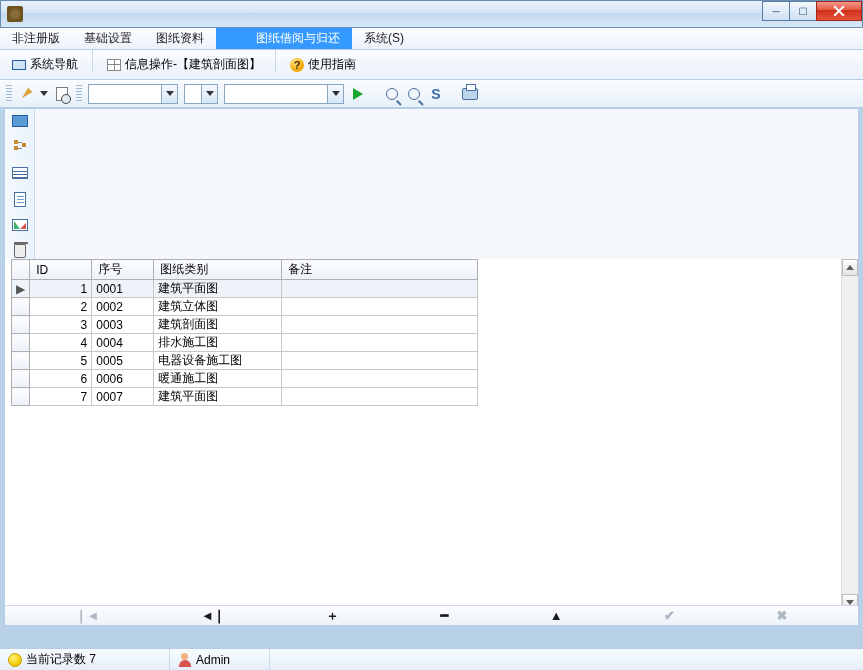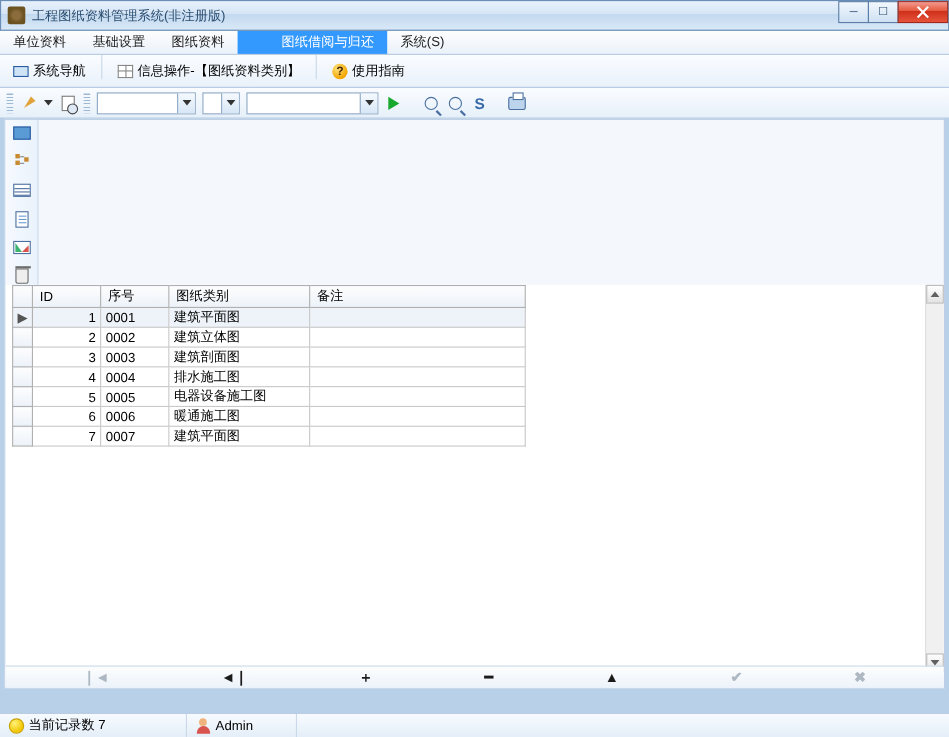--- a/index.html
+++ b/index.html
@@ -271,49 +271,48 @@
 .user-icon { width:14px;height:14px;position:relative;}
 .user-icon::before{content:"";position:absolute;top:0;left:3px;width:7px;height:7px;border-radius:50%;background:#f0b37e;}
 .user-icon::after{content:"";position:absolute;bottom:0;left:1px;width:12px;height:7px;border-radius:6px 6px 0 0;background:#d9534f;}
 .cube { width:12px;height:12px;background:linear-gradient(135deg,#d9534f 50%,#5bc0de 50%);border:1px solid #666;}
 </style>
 </head>
 <body>
 
 <div class="titlebar">
   <div class="app-icon"></div>
-  <div class="title-text">工程图纸资料管理系统(非注册版)</div>
   <div class="win-controls">
     <div class="win-btn">─</div>
     <div class="win-btn">☐</div>
     <div class="win-btn close">
       <svg viewBox="0 0 10 10">
           <path d="M1 1 L9 9 M9 1 L1 9" stroke="#fff" stroke-width="1.6"></path>
         </svg>
     </div>
   </div>
 </div>
 
 <div class="menubar">
-  <div class="menu-item">单位资料</div>
+  <div class="menu-item">非注册版</div>
   <div class="menu-item">基础设置</div>
   <div class="menu-item">图纸资料</div>
   <div class="menu-item active">图纸借阅与归还</div>
   <div class="menu-item">系统(S)</div>
 </div>
 
 <div class="toolrow">
   <div class="btnlike">
     <span class="square-icon"></span>
     <span>系统导航</span>
   </div>
   <div class="sep"></div>
   <div class="btnlike">
     <span class="grid-icon"></span>
-    <span>信息操作-【图纸资料类别】</span>
+    <span>信息操作-【建筑剖面图】</span>
   </div>
   <div class="sep"></div>
   <div class="btnlike">
     <span class="help-icon">?</span>
     <span>使用指南</span>
   </div>
 </div>
 
 <div class="toolrow2">
   <div class="grip"></div>

